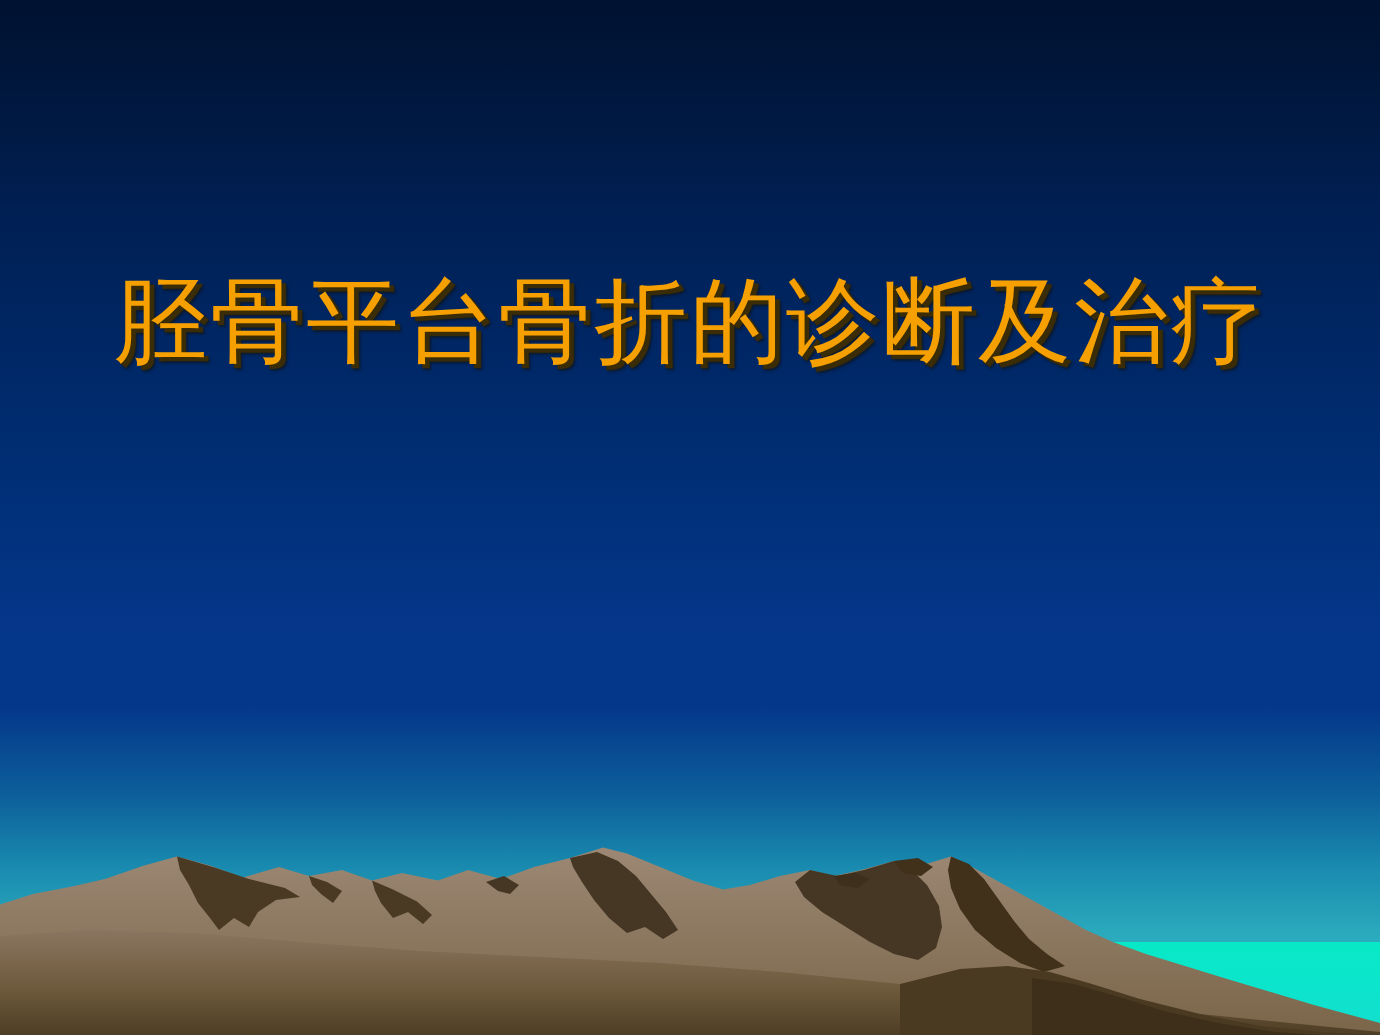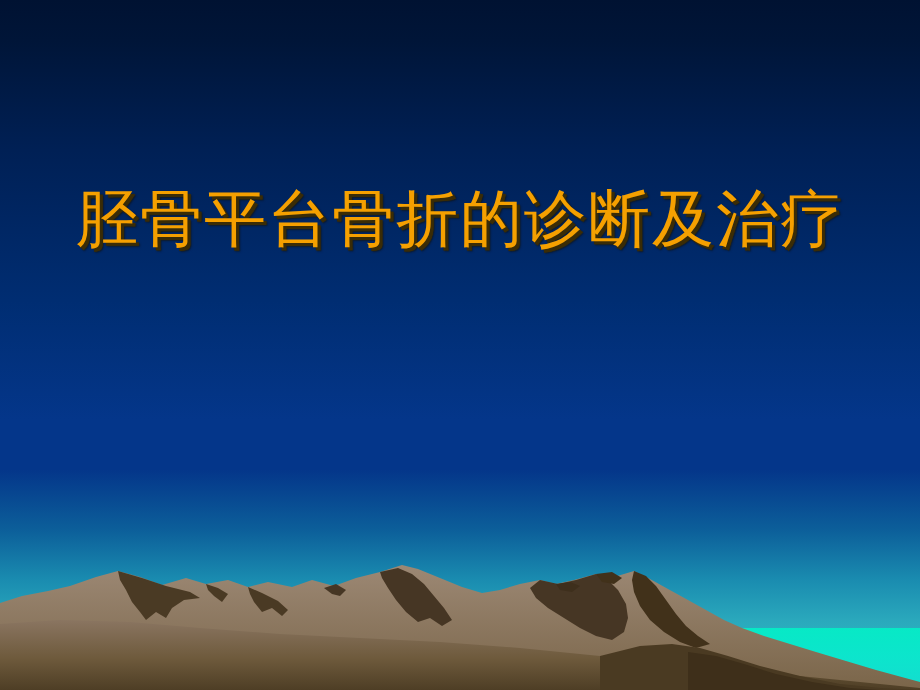--- a/index.html
+++ b/index.html
@@ -61,21 +61,21 @@
   .title-block {
     position: absolute;
     left: 0;
     top: 186px;
     width: 920px;
     text-align: center;
     pointer-events: none;
   }
   .title-text {
     display: inline-block;
-    font-family: Liberation Serif, serif;
+    font-family: Liberation Mono, monospace;
     font-size: 62px;
     line-height: 1.08;
     font-weight: 400;
     letter-spacing: 2px;
     color: #F5A000;
     text-shadow:
        3px 3px 0 #3a2c06,
        3px 3px 1px #3a2c06,
        4px 4px 2px rgba(20,14,2,0.55);
     white-space: nowrap;

